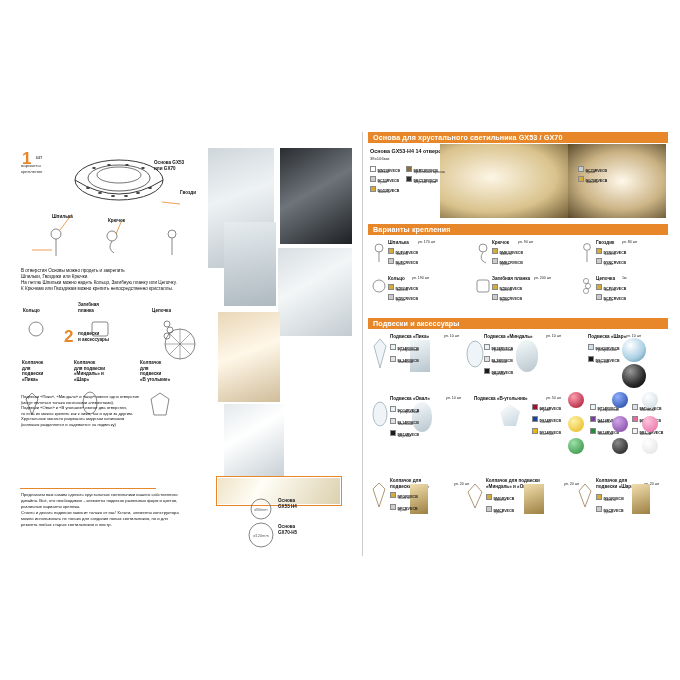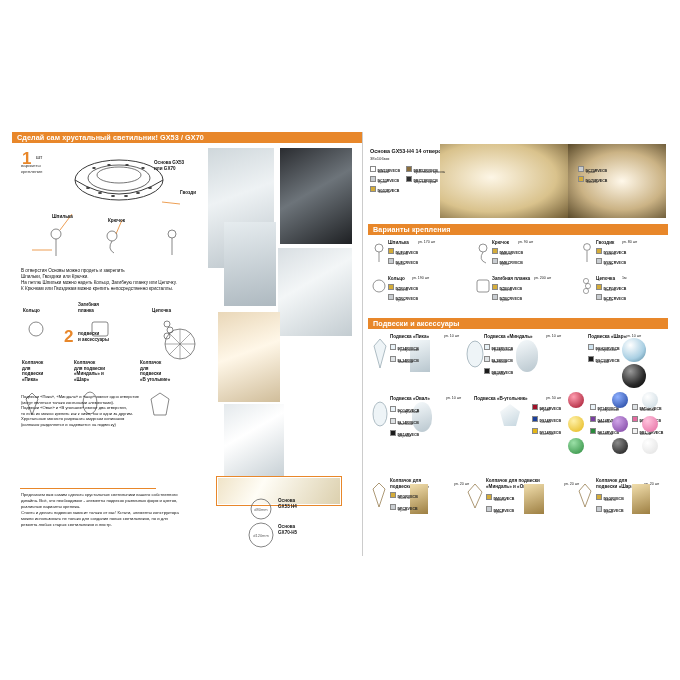--- a/index.html
+++ b/index.html
@@ -116,21 +116,20 @@
   }
   .divider { position:absolute; background:#cccccc; }
   svg { display:block; }
 </style>
 </head>
 <body>
 
 <div class="page">
  <div class="sheet">
 
-  <div class="band" style="left:0; top:0; width:350px;">Сделай сам хрустальный светильник! GX53 / GX70</div>
 
   <div class="bigno" style="left:10px; top:18px;">1</div>
   <div class="txt" style="left:24px; top:22px; font-size:5px;">шт</div>
   <div class="txt" style="left:9px; top:31px; width:40px; white-space:pre-line; font-size:4.4px; color:#333;">варианты
 крепления</div>
 
   <svg width="110" height="70" style="position:absolute; left:52px; top:12px;">
     <ellipse cx="55" cy="36" rx="44" ry="20" fill="none" stroke="#3a3a3a" stroke-width="1"></ellipse>
     <ellipse cx="55" cy="34" rx="31" ry="13" fill="none" stroke="#3a3a3a" stroke-width="0.8"></ellipse>
     <ellipse cx="55" cy="31" rx="22" ry="8" fill="none" stroke="#3a3a3a" stroke-width="0.7"></ellipse>
@@ -262,20 +261,21 @@
 
   <svg width="30" height="30" style="position:absolute; left:234px; top:388px;">
     <circle cx="15" cy="15" r="12" fill="none" stroke="#666" stroke-width="0.8"></circle>
     <text x="15" y="17" font-size="4" text-anchor="middle" fill="#666" font-family="Liberation Sans">d120mm</text>
   </svg>
   <div class="cap" style="left:266px; top:392px; width:50px; text-align:left; white-space:pre-line;">Основа
 GX70-H5</div>
 
   <div class="divider" style="left:350px; top:0; width:1px; height:424px;"></div>
 
+  <div class="band" style="left:356px; top:0; width:300px;">Основа для хрустального светильника GX53 / GX70</div>
 
   <div class="hdr" style="left:358px; top:16px;">Основа GX53-H4 14 отверстий</div>
   <div class="sub" style="left:358px; top:24px;">38x106мм</div>
   <div class="hdr" style="left:566px; top:16px;">Основа GX70-H5 18 отверстий</div>
   <div class="sub" style="left:566px; top:24px;">53x151мм</div>
 
   <div class="photo" style="left:428px; top:12px; width:128px; height:74px; background:radial-gradient(ellipse at 40% 45%, #fdf6e6, #d9c28c 60%, #6e5a33);"></div>
   <div class="photo" style="left:556px; top:12px; width:98px; height:74px; background:radial-gradient(ellipse at 55% 50%, #fff8ea, #cbb385 55%, #5a4a2a);"></div>
 
   <div class="swatchrow" style="left:358px; top:34px;"><span class="sw" style="background:#ffffff;"></span><span class="code">DW53RVECB</span></div>

